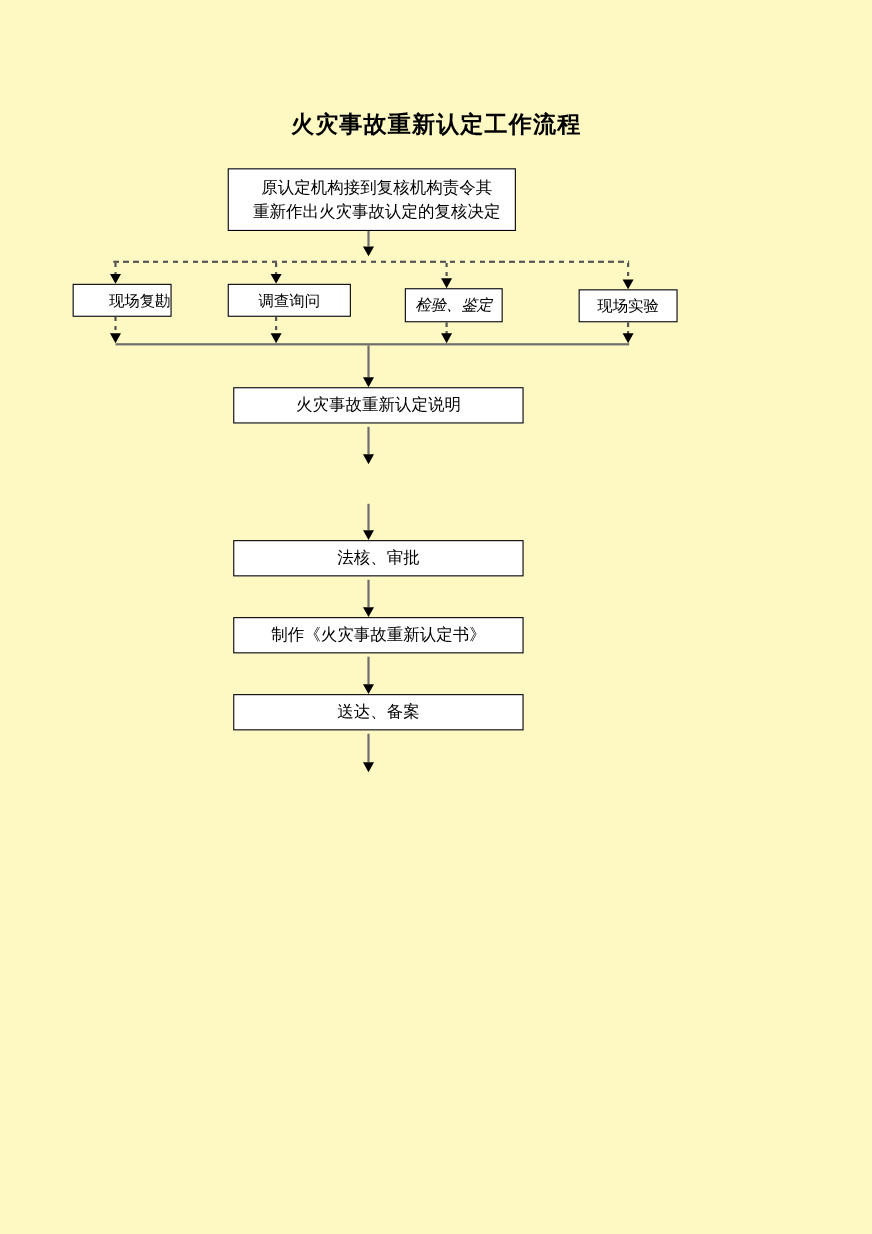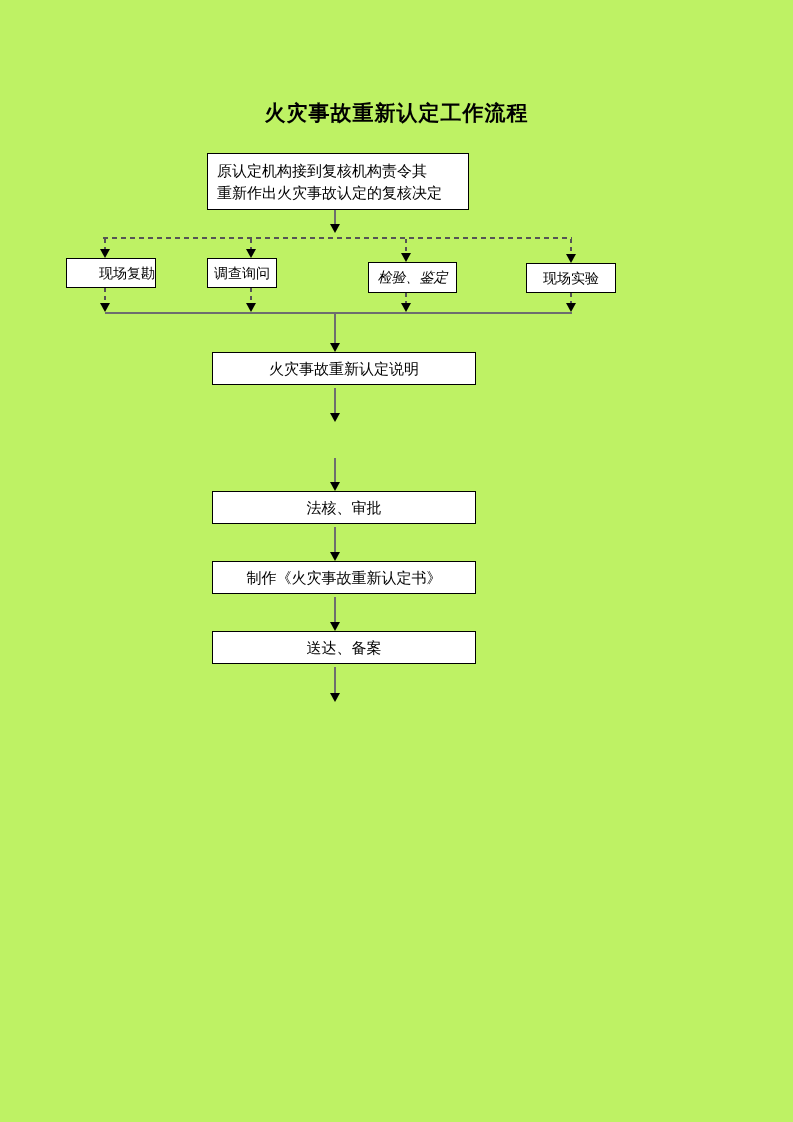--- a/index.html
+++ b/index.html
@@ -1,20 +1,20 @@
 <!DOCTYPE html>
 <html><head>
 <meta charset="utf-8">
 <style>
   html, body { margin: 0; padding: 0; background: #e8e8e8; }
   #page {
     position: relative;
     width: 793px;
     height: 1122px;
-    background: #bef264;
+    background: #fef9c3;
     margin: 0 auto;
     font-family: "Liberation Sans", sans-serif;
     color: #000;
     overflow: hidden;
   }
   #doc-title {
     position: absolute;
     left: 0; right: 0;
     top: 99px;
     text-align: center;
@@ -35,25 +35,25 @@
     font-size: 15px;
     line-height: 1.2;
     white-space: nowrap;
   }
   #start-node {
     left: 207px; top: 153px; width: 262px; height: 57px;
     display: block;
     padding: 6px 0 0 9px;
     font-size: 15px;
     line-height: 22px;
-    text-align: left;
+    text-align: center;
   }
   .branch-box { font-size: 14px; }
   #branch-node-1 { left: 66px;  top: 258px; width: 90px; height: 30px; justify-content: flex-end; }
-  #branch-node-2 { left: 207px; top: 258px; width: 70px; height: 30px; }
+  #branch-node-2 { left: 207px; top: 258px; width: 112px; height: 30px; }
   #branch-node-3 { left: 368px; top: 262px; width: 89px; height: 31px; font-style: italic; }
   #branch-node-4 { left: 526px; top: 263px; width: 90px; height: 30px; }
   .seq-box { left: 212px; width: 264px; height: 33px; }
   #seq-node-1 { top: 352px; }
   #seq-node-2 { top: 422px; }
   #seq-node-3 { top: 491px; }
   #seq-node-4 { top: 561px; }
   #seq-node-5 { top: 631px; }
   #seq-node-6 { top: 702px; }
   .vline {

